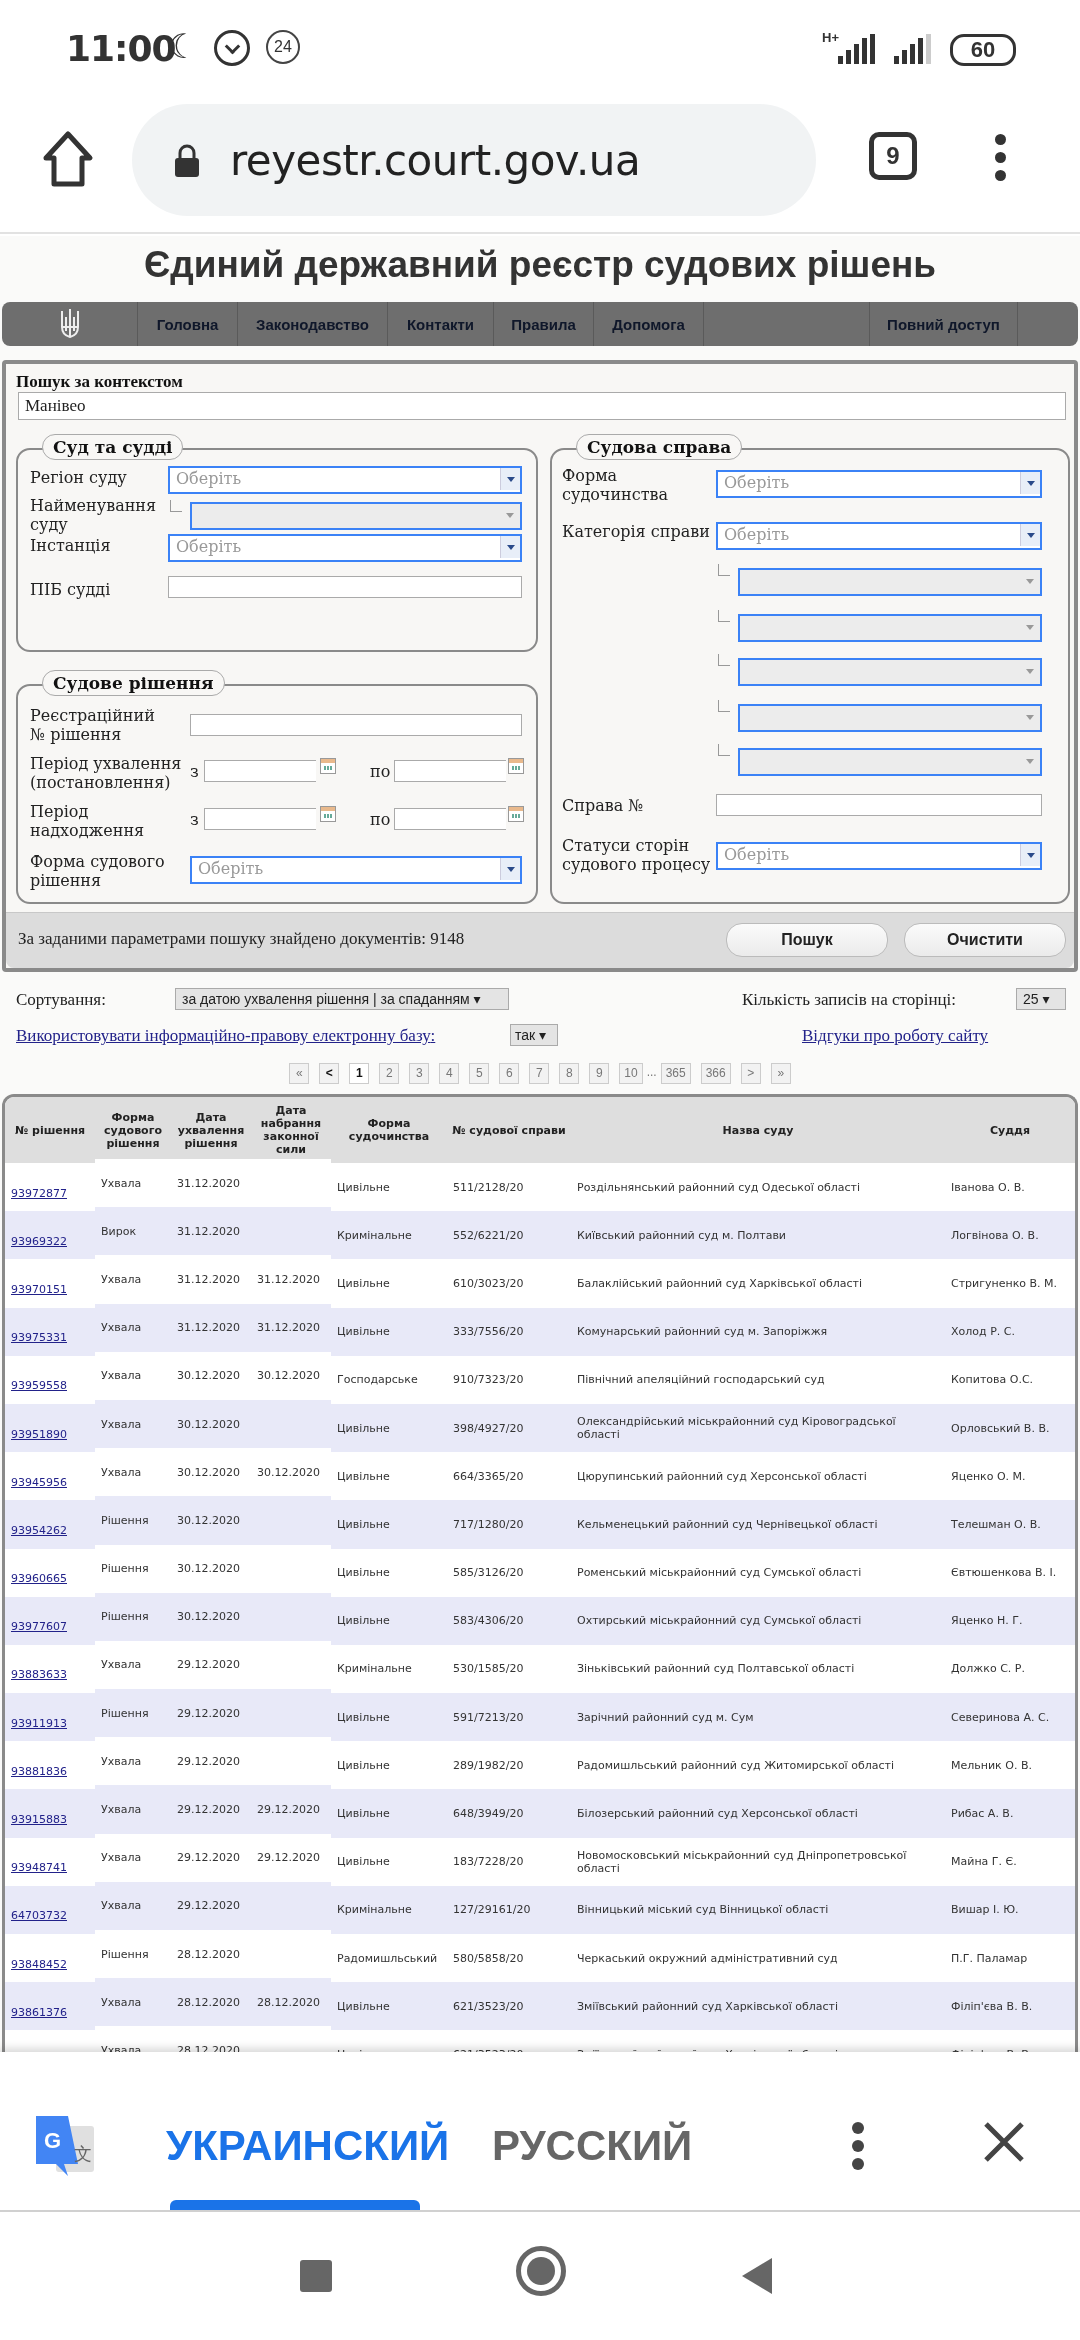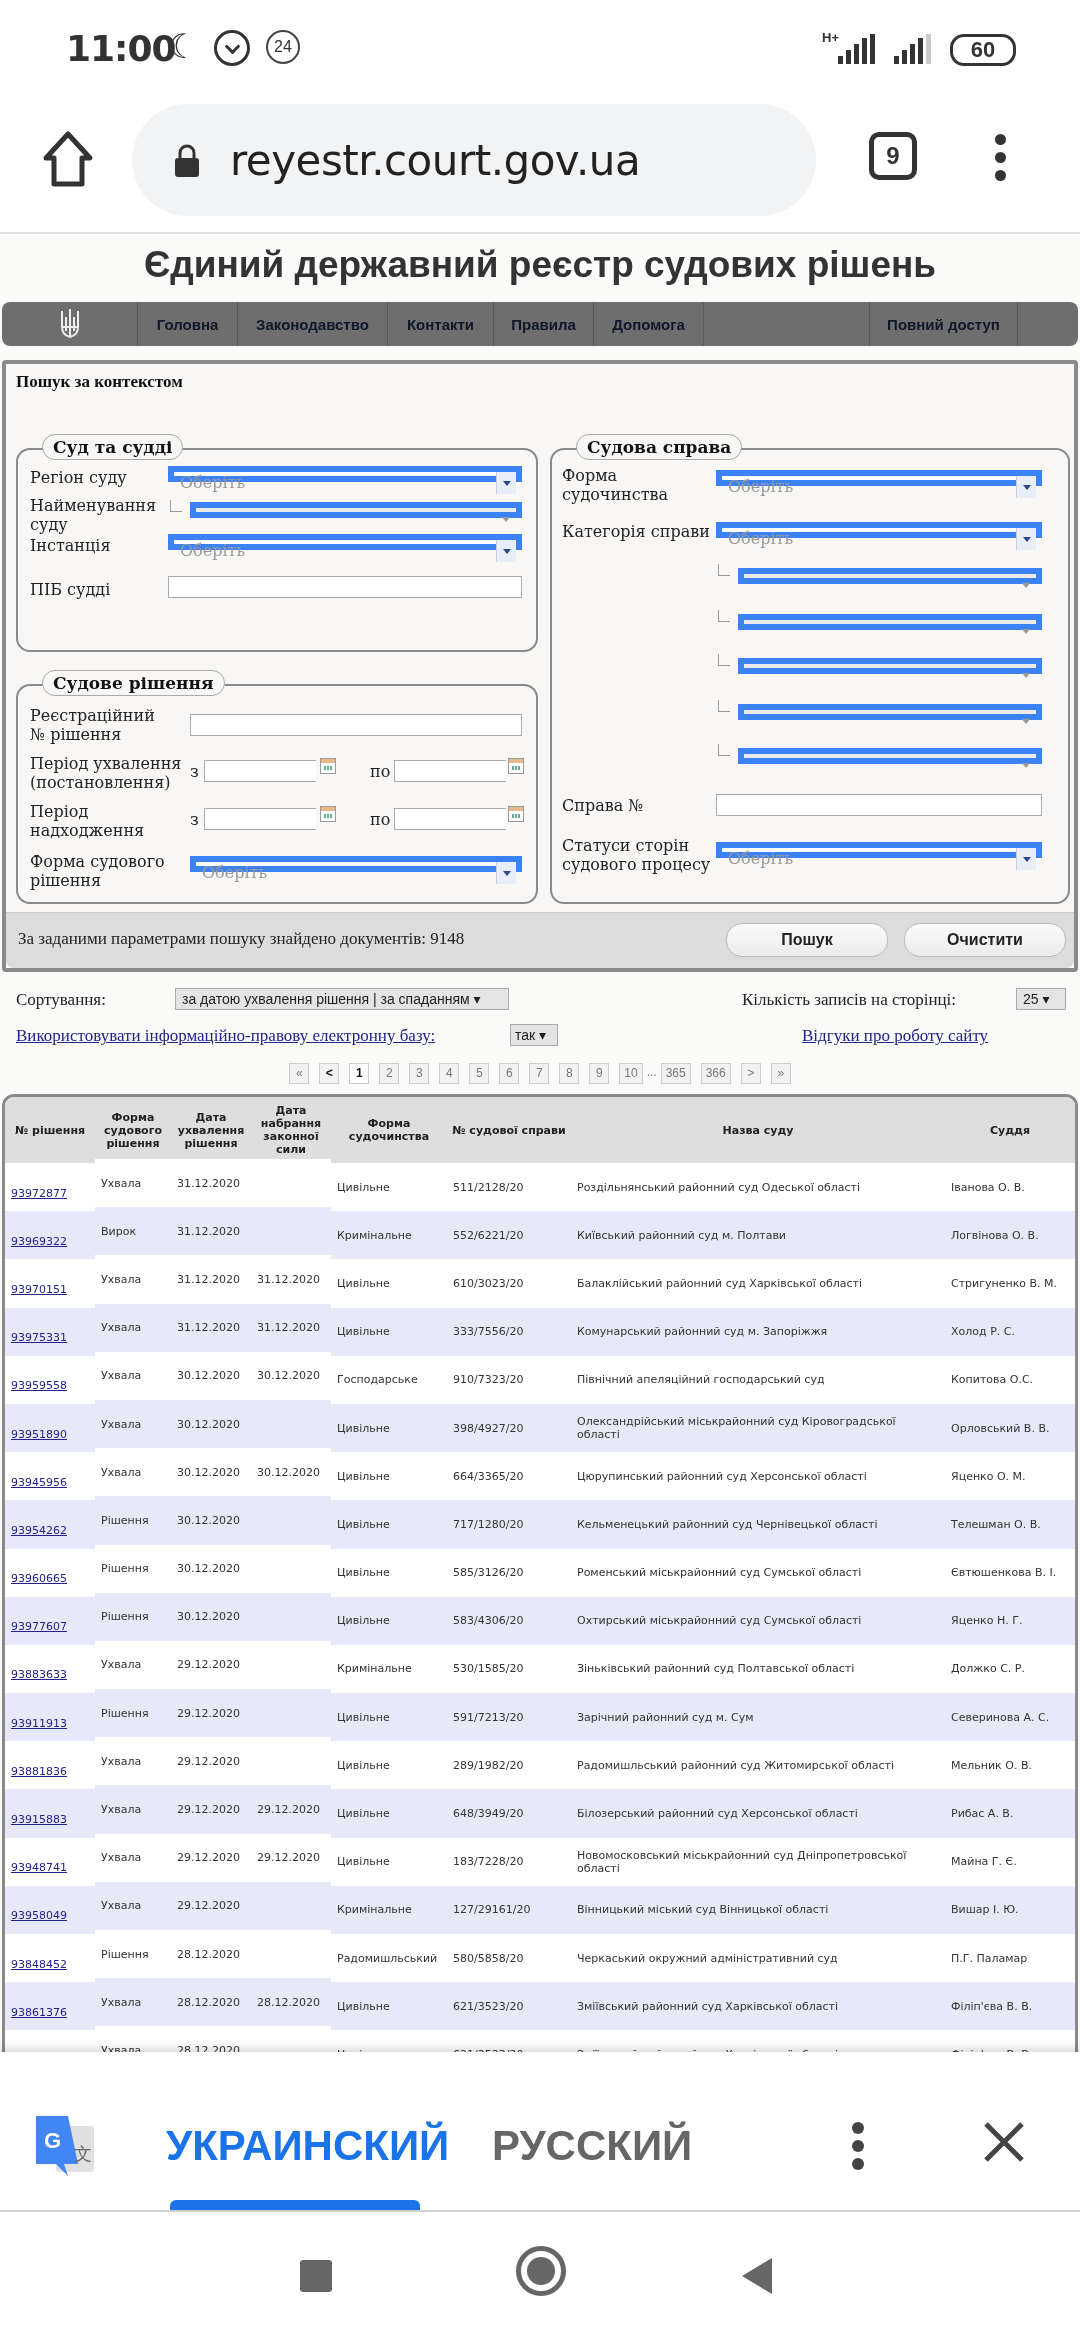--- a/index.html
+++ b/index.html
@@ -36,21 +36,21 @@
   .nav-item { height: 44px; border-right: 1px solid #5a5a5a; color: #0f172a; font-size: 15px; font-weight: bold; display: flex; align-items: center; justify-content: center; font-family: "Liberation Sans", sans-serif; cursor: pointer; }
   .nav-logo { width: 136px; }
   .nav-spacer { width: 166px; }
 
   .search-panel { position: absolute; top: 124px; left: 2px; width: 1076px; height: 612px; border: 4px solid #8a8a8a; border-radius: 4px; background: #f8f7f5; }
   .ctx-label { position: absolute; left: 10px; top: 8px; font-size: 17px; font-weight: bold; color: #111; font-family: "Liberation Serif", serif; }
   .ctx-input { position: absolute; left: 12px; top: 28px; width: 1048px; height: 28px; border: 1px solid #aaa; background: #fff; font-size: 17px; padding: 3px 6px; font-family: "Liberation Serif", serif; color: #222; }
   .group { position: absolute; border: 2px solid #8a8a8a; border-radius: 14px; }
   .legend { position: absolute; top: -16px; left: 24px; background: #f8f7f5; border: 1px solid #aaa; border-radius: 16px; padding: 2px 10px; font-size: 17px; font-weight: bold; color: #111; font-family: "DejaVu Serif", serif; }
   .f-label { position: absolute; font-size: 16px; color: #222; line-height: 19px; font-family: "DejaVu Serif", serif; }
-  .select { position: absolute; height: 16px; border: 6px solid #3b82f6; background: #fff; font-size: 16px; color: #999; padding: 1px 6px; font-family: "DejaVu Serif", serif; cursor: pointer; }
+  .select { position: absolute; height: 28px; border: 2px solid #3b82f6; background: #fff; font-size: 16px; color: #999; padding: 1px 6px; font-family: "DejaVu Serif", serif; cursor: pointer; }
   .select .arr { position: absolute; right: 0; top: 0; width: 20px; height: 22px; background: #e8eef8; border-left: 1px solid #ccd; }
   .select .arr::after { content: ""; position: absolute; left: 6px; top: 9px; border-left: 4px solid transparent; border-right: 4px solid transparent; border-top: 5px solid #2a4a8a; }
   .select.disabled { background: #ececec; }
   .select.disabled .arr { background: transparent; border-left: none; }
   .select.disabled .arr::after { border-top-color: #999; }
   .input { position: absolute; height: 22px; border: 1px solid #aaa; background: #fff; cursor: text; }
   .input.date { border-right: none; border-top: 1px solid #aaa; }
   .tree { position: absolute; width: 12px; height: 12px; border-left: 1px solid #999; border-bottom: 1px solid #999; }
   .cal { position: absolute; width: 16px; height: 16px; background: linear-gradient(#e9b98c 0 4px, #fff 4px); border: 1px solid #999; }
   .cal::after { content: ""; position: absolute; left: 3px; top: 7px; width: 8px; height: 4px; background: repeating-linear-gradient(90deg, #6a9 0 2px, transparent 2px 3px); }
@@ -172,20 +172,21 @@
     <div class="nav-item" style="width:150px">Законодавство</div>
     <div class="nav-item" style="width:106px">Контакти</div>
     <div class="nav-item" style="width:100px">Правила</div>
     <div class="nav-item" style="width:110px">Допомога</div>
     <div class="nav-item nav-spacer"></div>
     <div class="nav-item" style="width:148px">Повний доступ</div>
   </div>
 
   <div class="search-panel">
     <div class="ctx-label">Пошук за контекстом</div>
+    <div class="ctx-input">Манівео</div>
 
     <div class="group" style="left:10px;top:84px;width:522px;height:204px">
       <div class="legend">Суд та судді</div>
       <div class="f-label" style="left:12px;top:18px">Регіон суду</div>
       <div class="select" style="left:150px;top:16px;width:354px">
         <span>Оберіть</span><span class="arr"></span>
       </div>
       <div class="f-label" style="left:12px;top:46px;width:130px">Найменування суду</div>
       <div class="tree" style="left:152px;top:50px"></div>
       <div class="select disabled" style="left:172px;top:52px;width:332px">
@@ -459,21 +460,21 @@
             <td class="c1 num"><a>93948741</a></td>
             <td class="c2 up">Ухвала</td>
             <td class="c3 up">29.12.2020</td>
             <td class="c4 up">29.12.2020</td>
             <td class="c5">Цивільне</td>
             <td class="c6">183/7228/20</td>
             <td class="c7">Новомосковський міськрайонний суд Дніпропетровської області</td>
             <td class="c8">Майна Г. Є.</td>
           </tr>
           <tr class="even">
-            <td class="c1 num"><a>93958049</a></td>
+            <td class="c1 num"><a>64703732</a></td>
             <td class="c2 up">Ухвала</td>
             <td class="c3 up">29.12.2020</td>
             <td class="c4 up"></td>
             <td class="c5">Кримінальне</td>
             <td class="c6">127/29161/20</td>
             <td class="c7">Вінницький міський суд Вінницької області</td>
             <td class="c8">Вишар І. Ю.</td>
           </tr>
           <tr class="odd">
             <td class="c1 num"><a>93848452</a></td>

